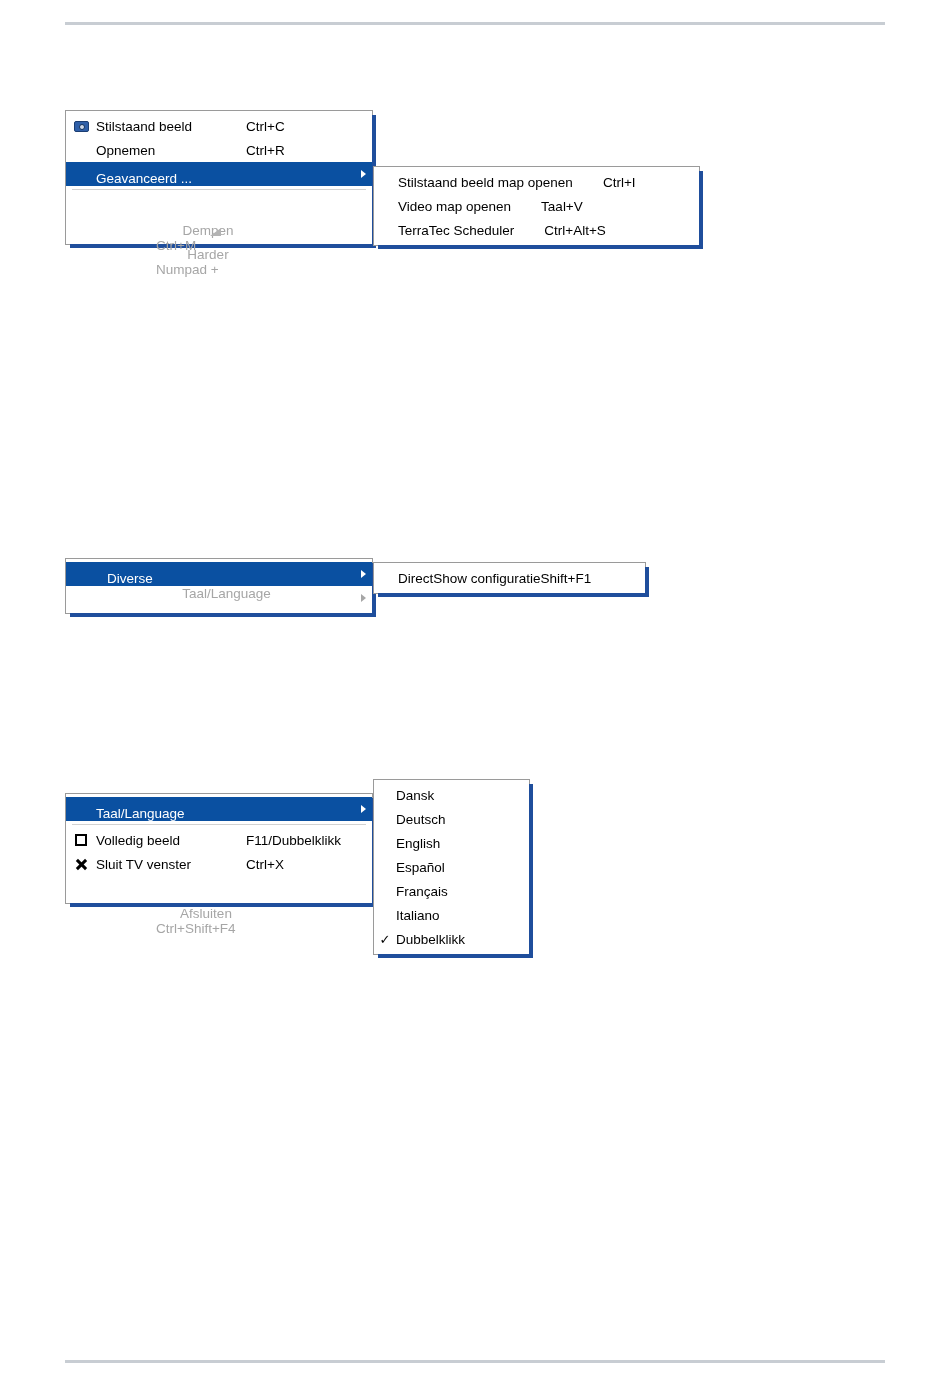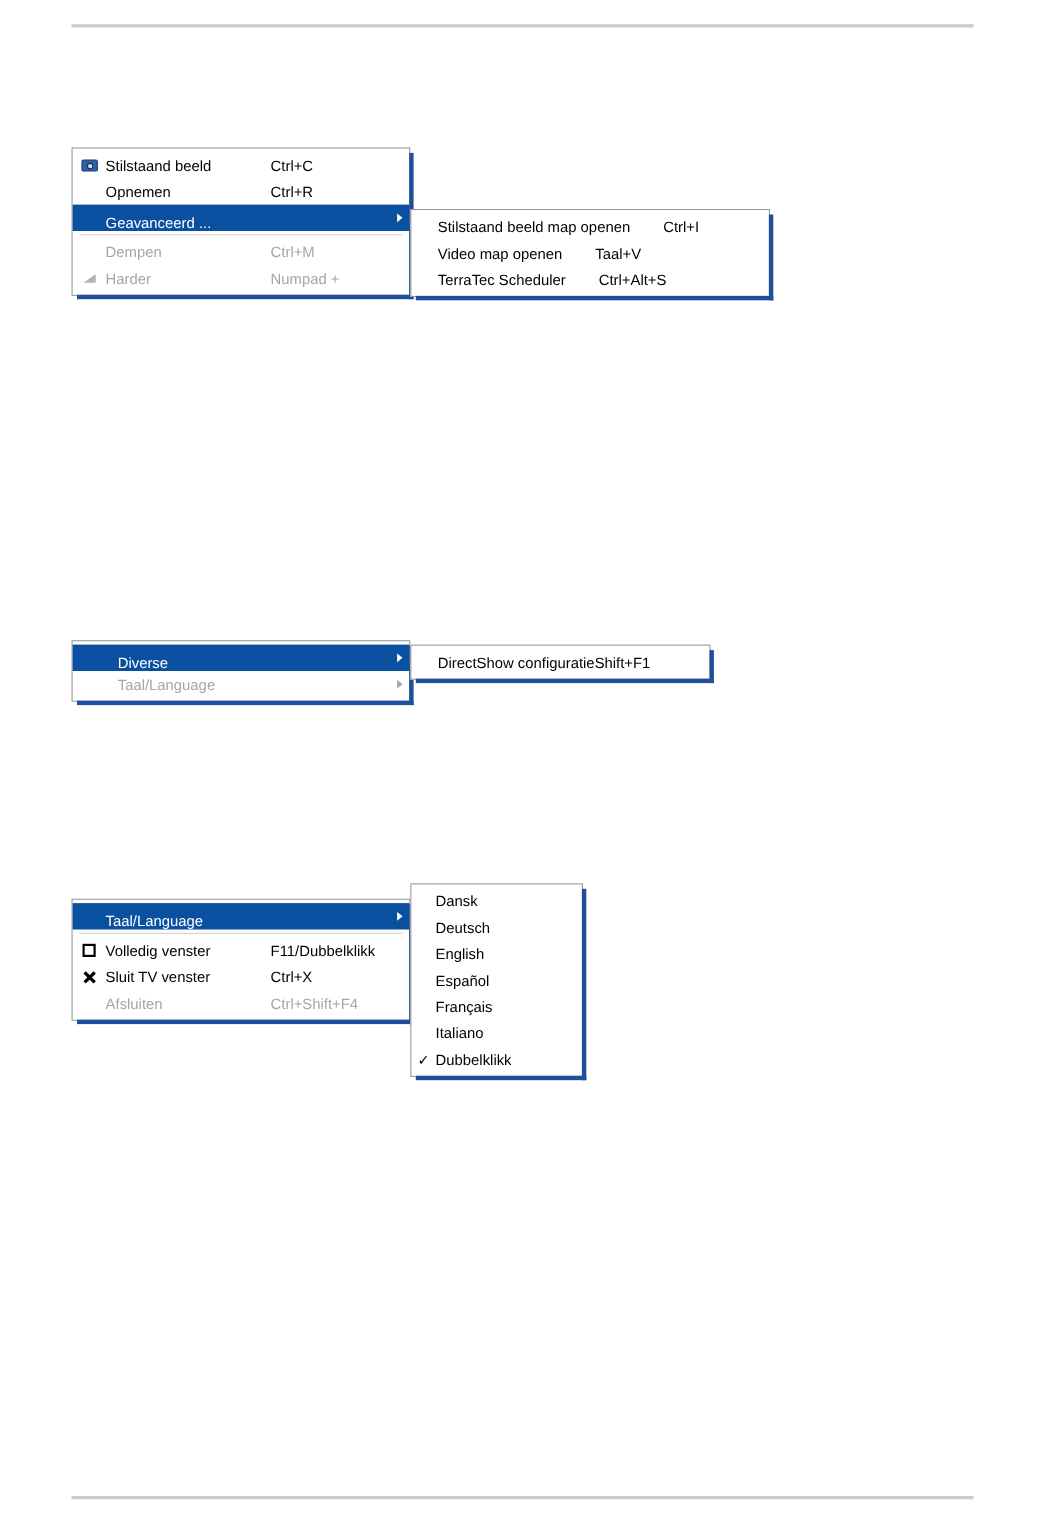--- a/index.html
+++ b/index.html
@@ -27,21 +27,20 @@
 
   
   .menu {
     position: absolute;
     background: #ffffff;
     border: 1px solid #9a9a9a;
     box-sizing: border-box;
     font-size: 13.5px;
     color: #000000;
     padding: 3px 0;
-    margin-top: 24px;
   }
   .menu.shadow-right::after {
     content: "";
     position: absolute;
     top: 4px;
     right: -4px;
     width: 4px;
     bottom: -4px;
     background: #1f4e9c;
   }
@@ -94,20 +93,21 @@
   .menu-item.selected {
     background: #0a50a1;
     color: #ffffff;
     align-items: flex-end;
   }
   .menu-item.selected .arrow {
     border-left-color: #ffffff;
   }
   .menu-item.disabled {
     color: #a6a6a6;
+    flex-direction: column;
   }
   .menu-item.disabled .arrow {
     border-left-color: #a6a6a6;
   }
   .menu-sep {
     height: 1px;
     background: #d2d2d2;
     margin: 3px 6px 3px 6px;
   }
 
@@ -306,21 +306,21 @@
     <span class="accel"></span>
     <span class="arrow"></span>
   </div>
 
   <div class="menu-sep"></div>
 
   <div class="menu-item">
     <span class="gutter">
         <span class="icon-square"></span>
       </span>
-    <span class="label">Volledig venster</span>
+    <span class="label">Volledig beeld</span>
     <span class="accel">F11/Dubbelklikk</span>
   </div>
 
   <div class="menu-item">
     <span class="gutter">
         <span class="icon-close"></span>
       </span>
     <span class="label">Sluit TV venster</span>
     <span class="accel">Ctrl+X</span>
   </div>

